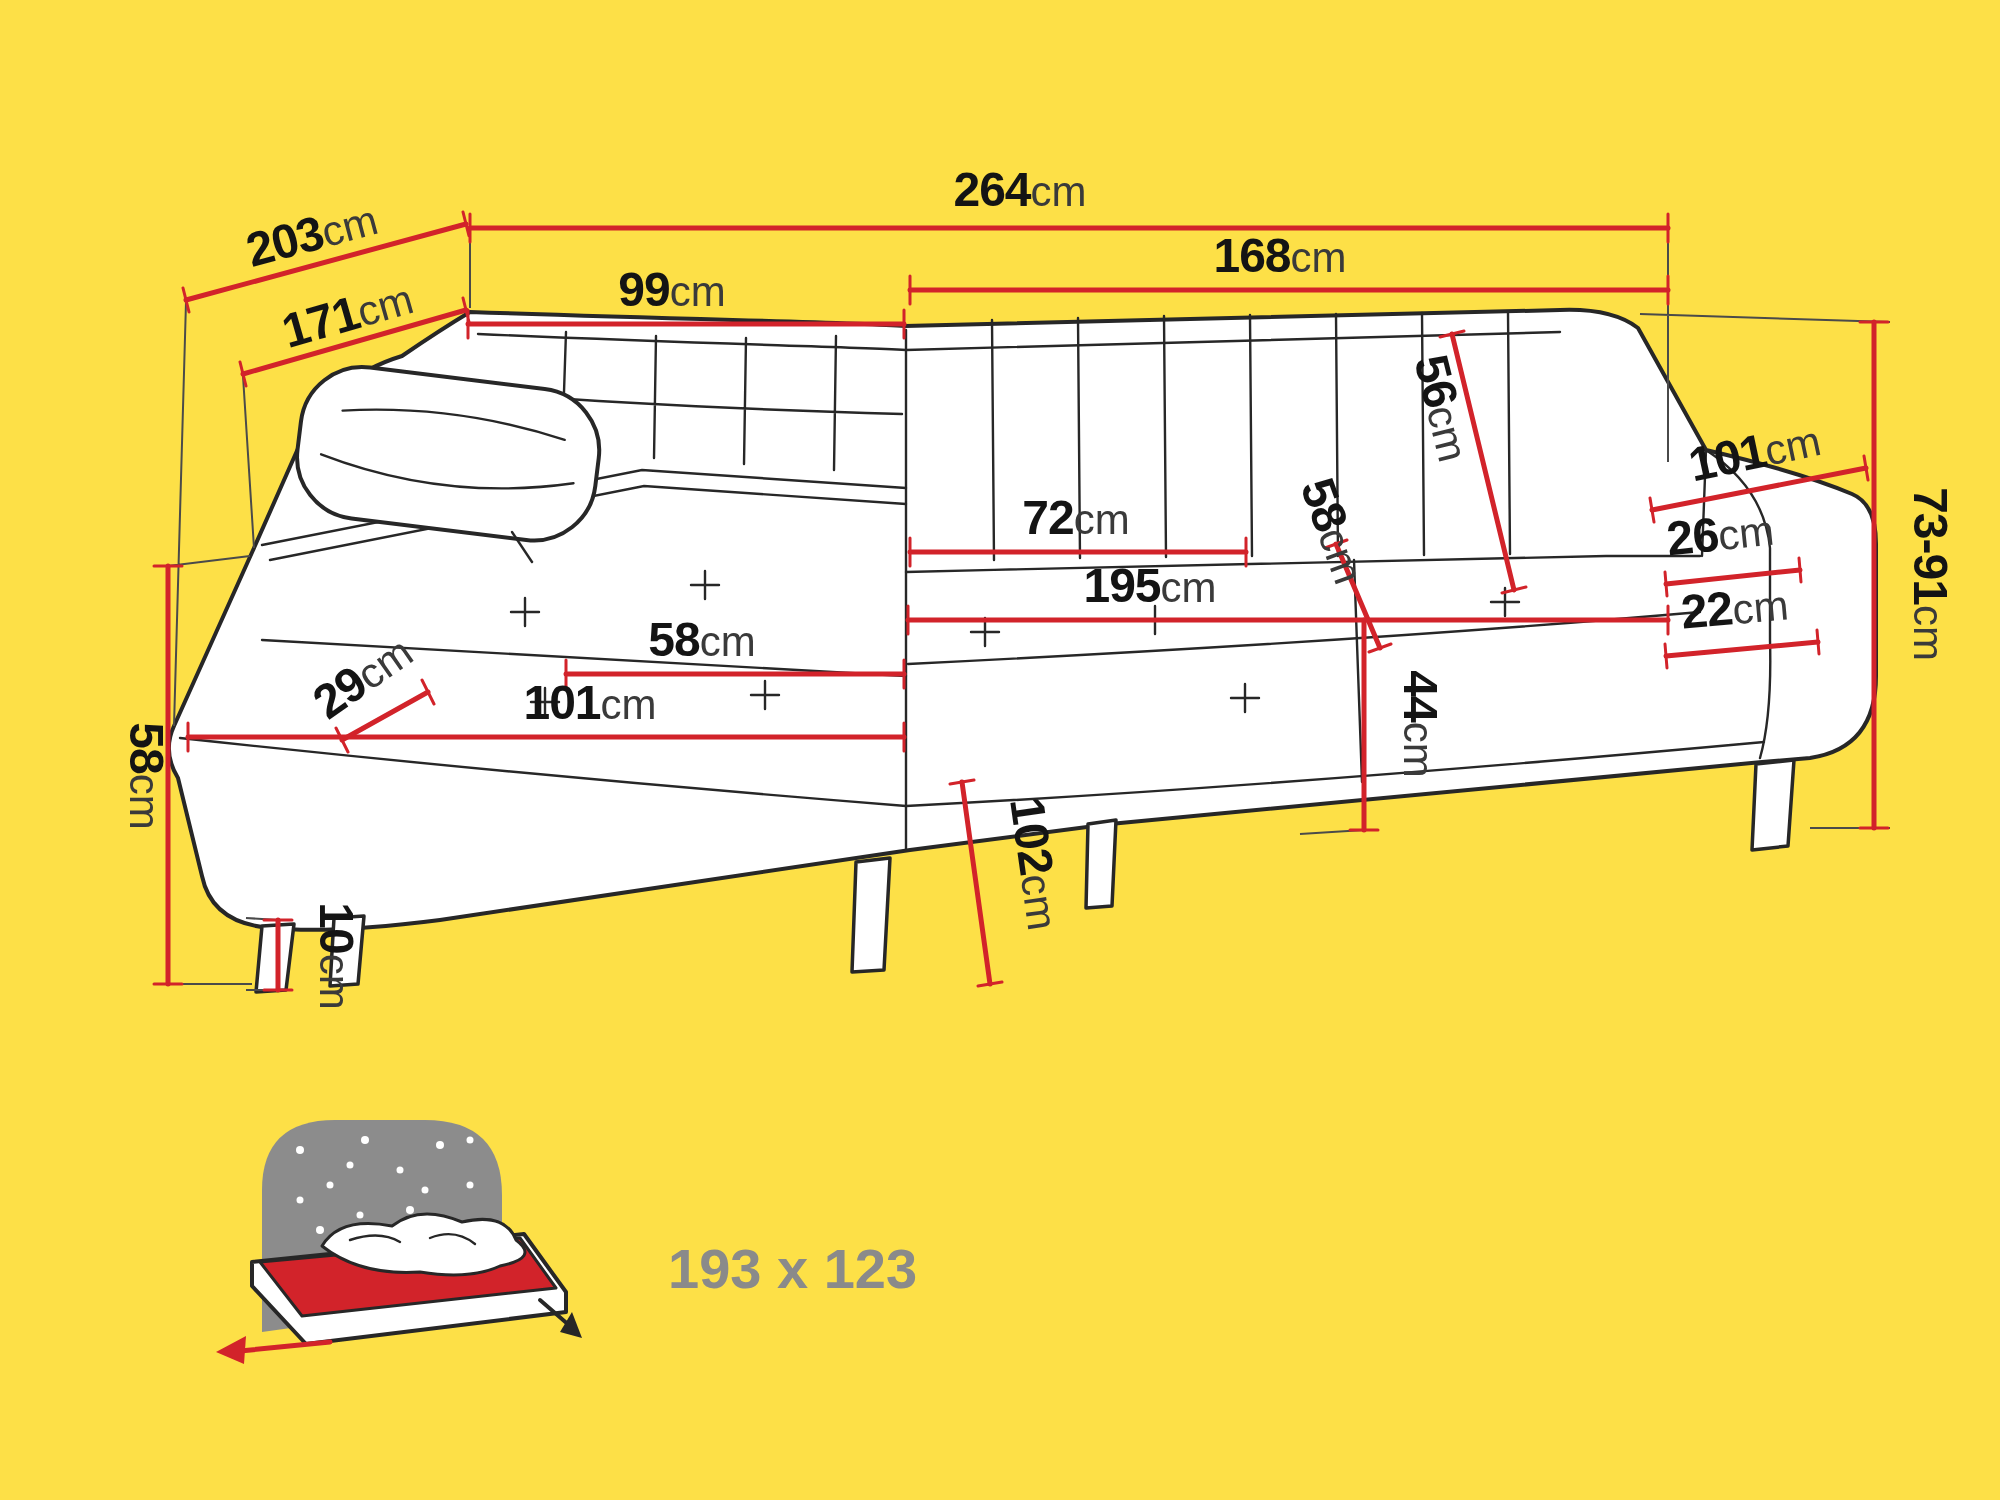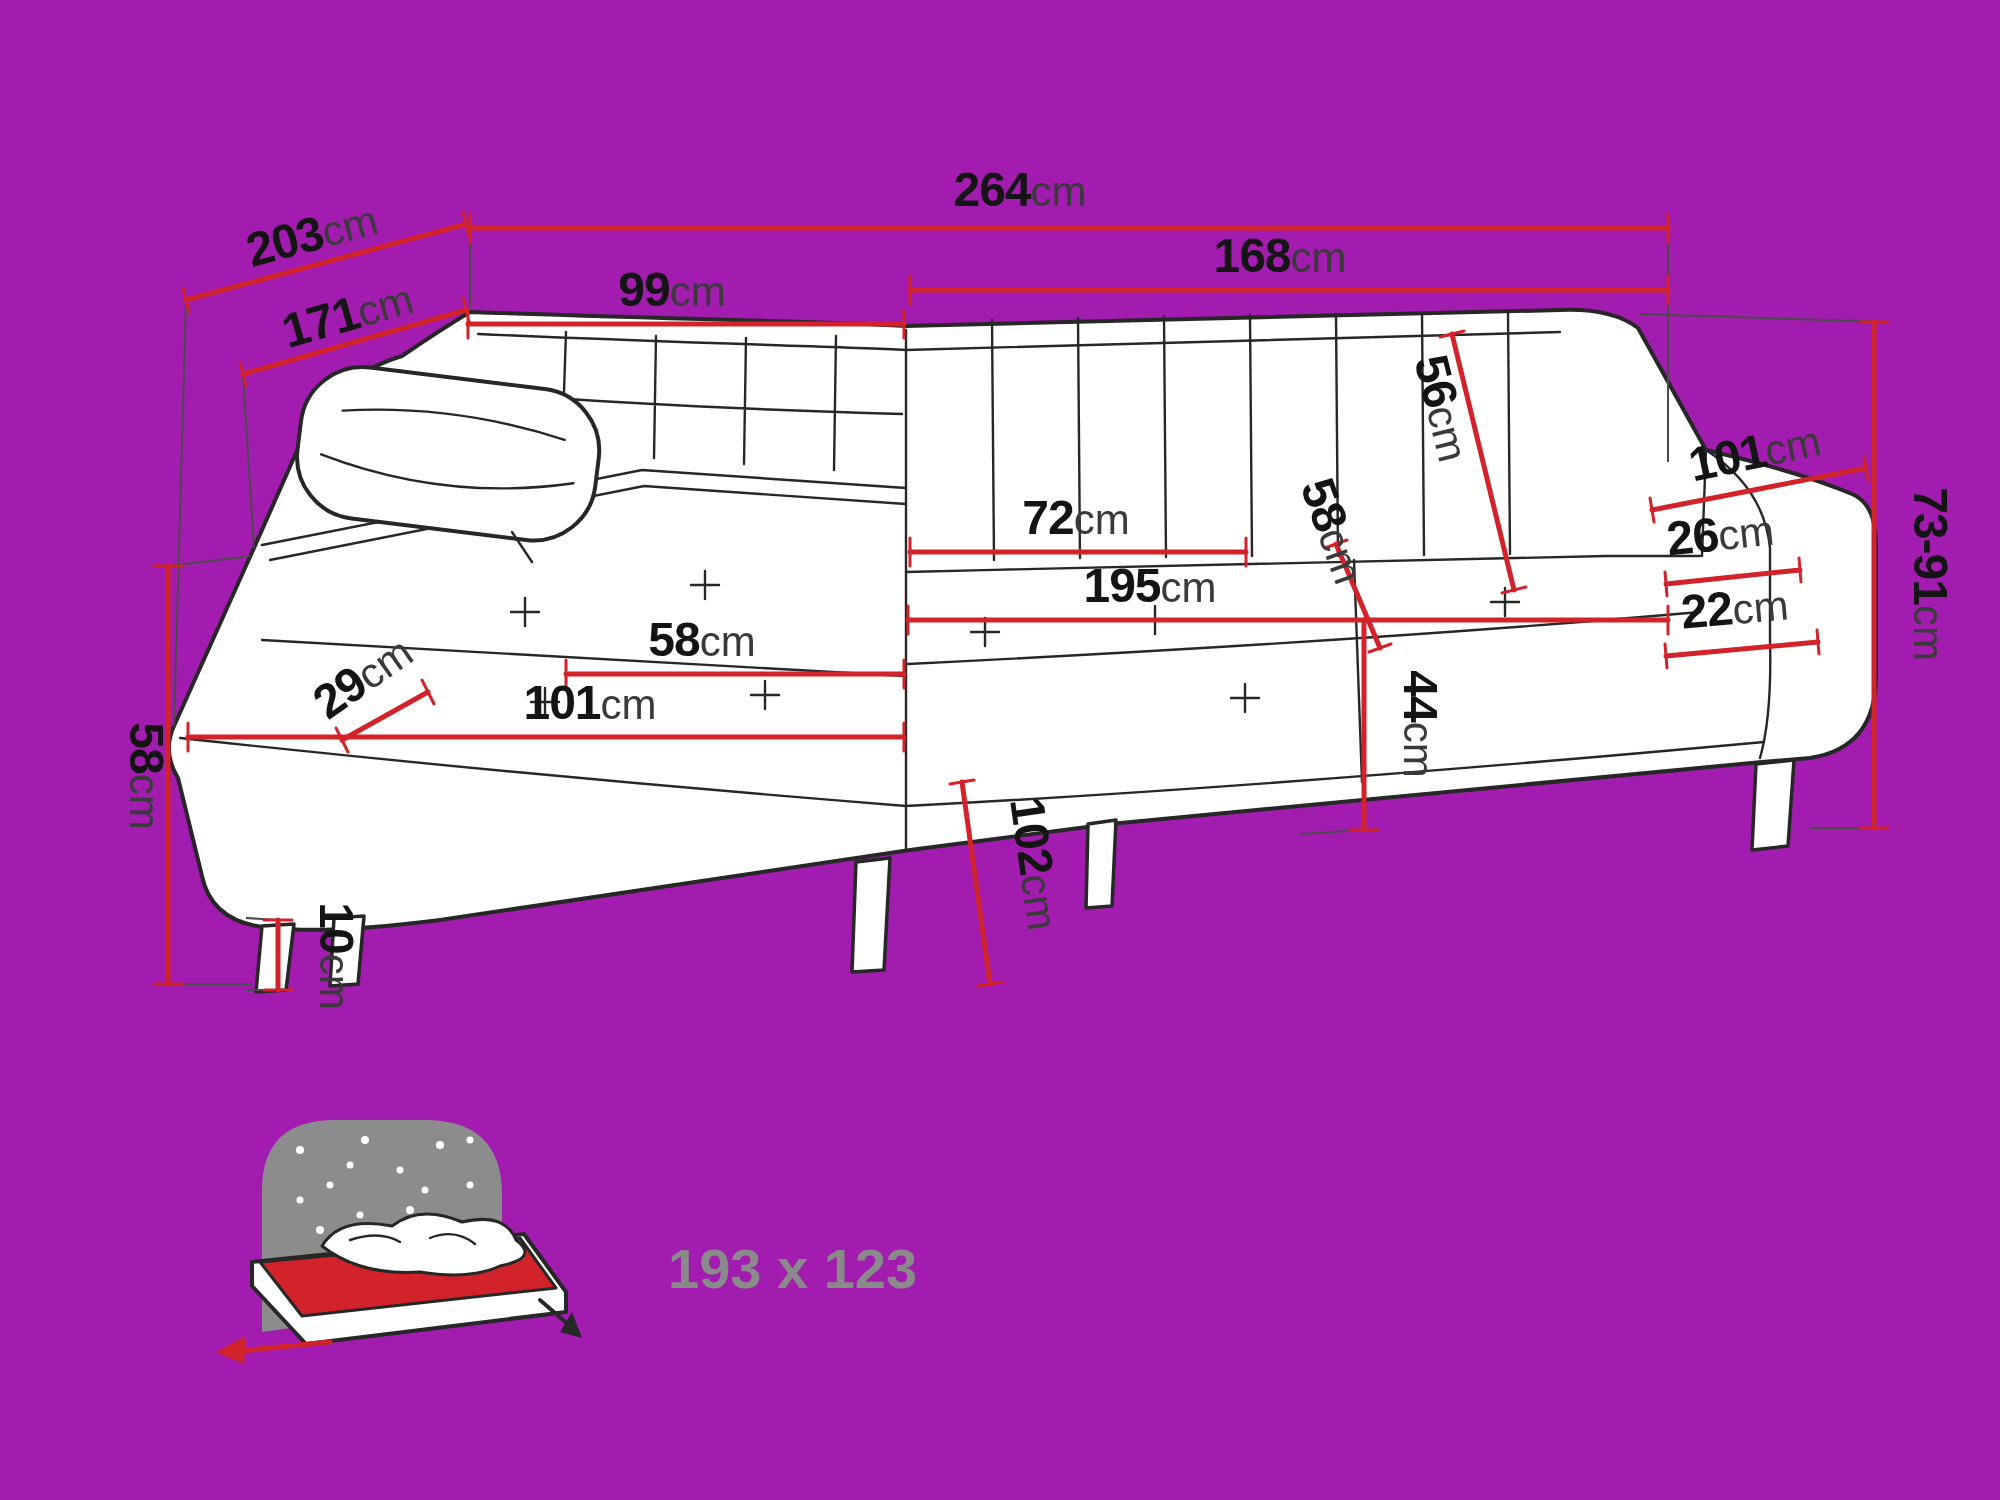--- a/index.html
+++ b/index.html
@@ -1,16 +1,16 @@
 <!DOCTYPE html>
 <html style="--dimension-red: #d2232a; --outline-black: #272727; --icon-gray: #8c8c8c; --label-gray: #8a8a8a;"><head>
 <meta charset="utf-8">
 <style>
   html,body{margin:0;padding:0;background:#fff;}
-  .canvas{position:relative;width:2000px;height:1500px;background:#a21caf;overflow:hidden;
+  .canvas{position:relative;width:2000px;height:1500px;background:#fde047;overflow:hidden;
           font-family:"Liberation Sans",sans-serif;}
   svg{display:block;}
   .outline{fill:#ffffff;stroke:var(--outline-black,#272727);stroke-width:4;stroke-linejoin:round;stroke-linecap:round;}
   .seam{fill:none;stroke:var(--outline-black,#272727);stroke-width:2.4;stroke-linecap:round;}
   .leg{fill:#ffffff;stroke:var(--outline-black,#272727);stroke-width:3.5;stroke-linejoin:round;}
   .guide{fill:none;stroke:#4a4a4a;stroke-width:2;}
   .dim{fill:none;stroke:var(--dimension-red,#d2232a);stroke-width:5;stroke-linecap:round;}
   .dimtick{fill:none;stroke:var(--dimension-red,#d2232a);stroke-width:3;stroke-linecap:round;}
   .lbl{font-family:"Liberation Sans",sans-serif;}
   .num{font-size:48px;font-weight:700;fill:#141414;letter-spacing:-1px;}

